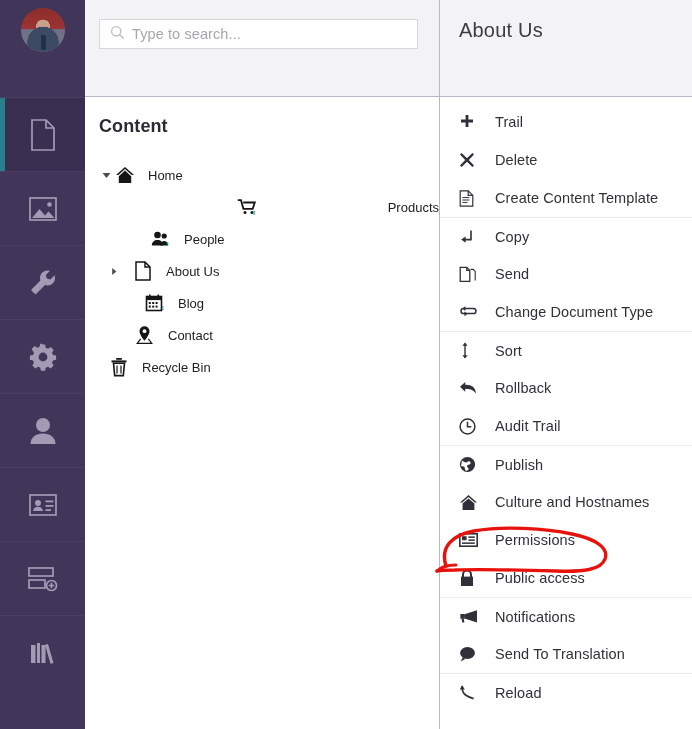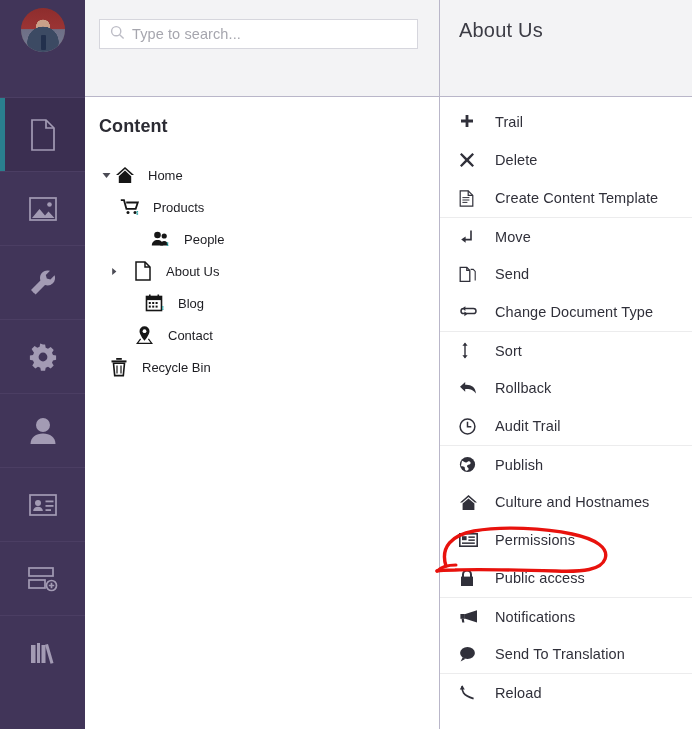--- a/index.html
+++ b/index.html
@@ -350,21 +350,21 @@
         </span>
         <span class="tree-icon">
           <svg width="20" height="18" viewBox="0 0 20 18">
             <path d="M10 1 L19 9 L16.6 9 L10 3.1 L3.4 9 L1 9 Z" fill="#161616"></path>
             <path d="M10 4.6 L16.2 10.2 L16.2 17 L3.8 17 L3.8 10.2 Z" fill="#161616"></path>
           </svg>
         </span>
         <span class="tree-label">Home</span>
       </div>
 
-      <div class="tree-row" style="padding-left:19px;">
+      <div class="tree-row" style="padding-left:19px;justify-content:space-between;">
         <span class="tree-caret empty">
           <svg width="9" height="9" viewBox="0 0 9 9">
               <path d="M2 0.5 L7 4.5 L2 8.5 Z" fill="#4b4b55"></path>
             </svg>
         </span>
         <span class="tree-icon">
           <svg width="20" height="18" viewBox="0 0 20 18">
             <path d="M0.8 2.2 h3.2 l2.4 8.6 h9.3 l2.1-6.3 H6.2" fill="none" stroke="#161616" stroke-width="1.8"></path>
             <circle cx="8" cy="14.6" r="1.5" fill="#161616"></circle>
             <circle cx="15" cy="14.6" r="1.5" fill="#161616"></circle>
@@ -507,21 +507,21 @@
         <span class="action-label">Create Content Template</span>
       </div>
 
       <div class="action-row sep">
         <span class="action-icon">
           <svg width="16" height="16" viewBox="0 0 16 16">
             <path d="M12 1.6 v9 H4.4" fill="none" stroke="#30303a" stroke-width="1.6"></path>
             <path d="M6.6 7.4 L2.2 10.6 L6.6 13.8 Z" class="k"></path>
           </svg>
         </span>
-        <span class="action-label">Move</span>
+        <span class="action-label">Copy</span>
       </div>
 
       <div class="action-row">
         <span class="action-icon">
           <svg width="17" height="17" viewBox="0 0 17 17">
             <path d="M1.2 1.4 h6.6 l3 3 v11 h-9.6 z" fill="none" stroke="#30303a" stroke-width="1.3"></path>
             <path d="M7.8 1.4 v3 h3" fill="none" stroke="#30303a" stroke-width="1.3"></path>
             <path d="M11.6 3.4 h2.6 l2 2 v9.2" fill="none" stroke="#30303a" stroke-width="1.1"></path>
           </svg>
         </span>

